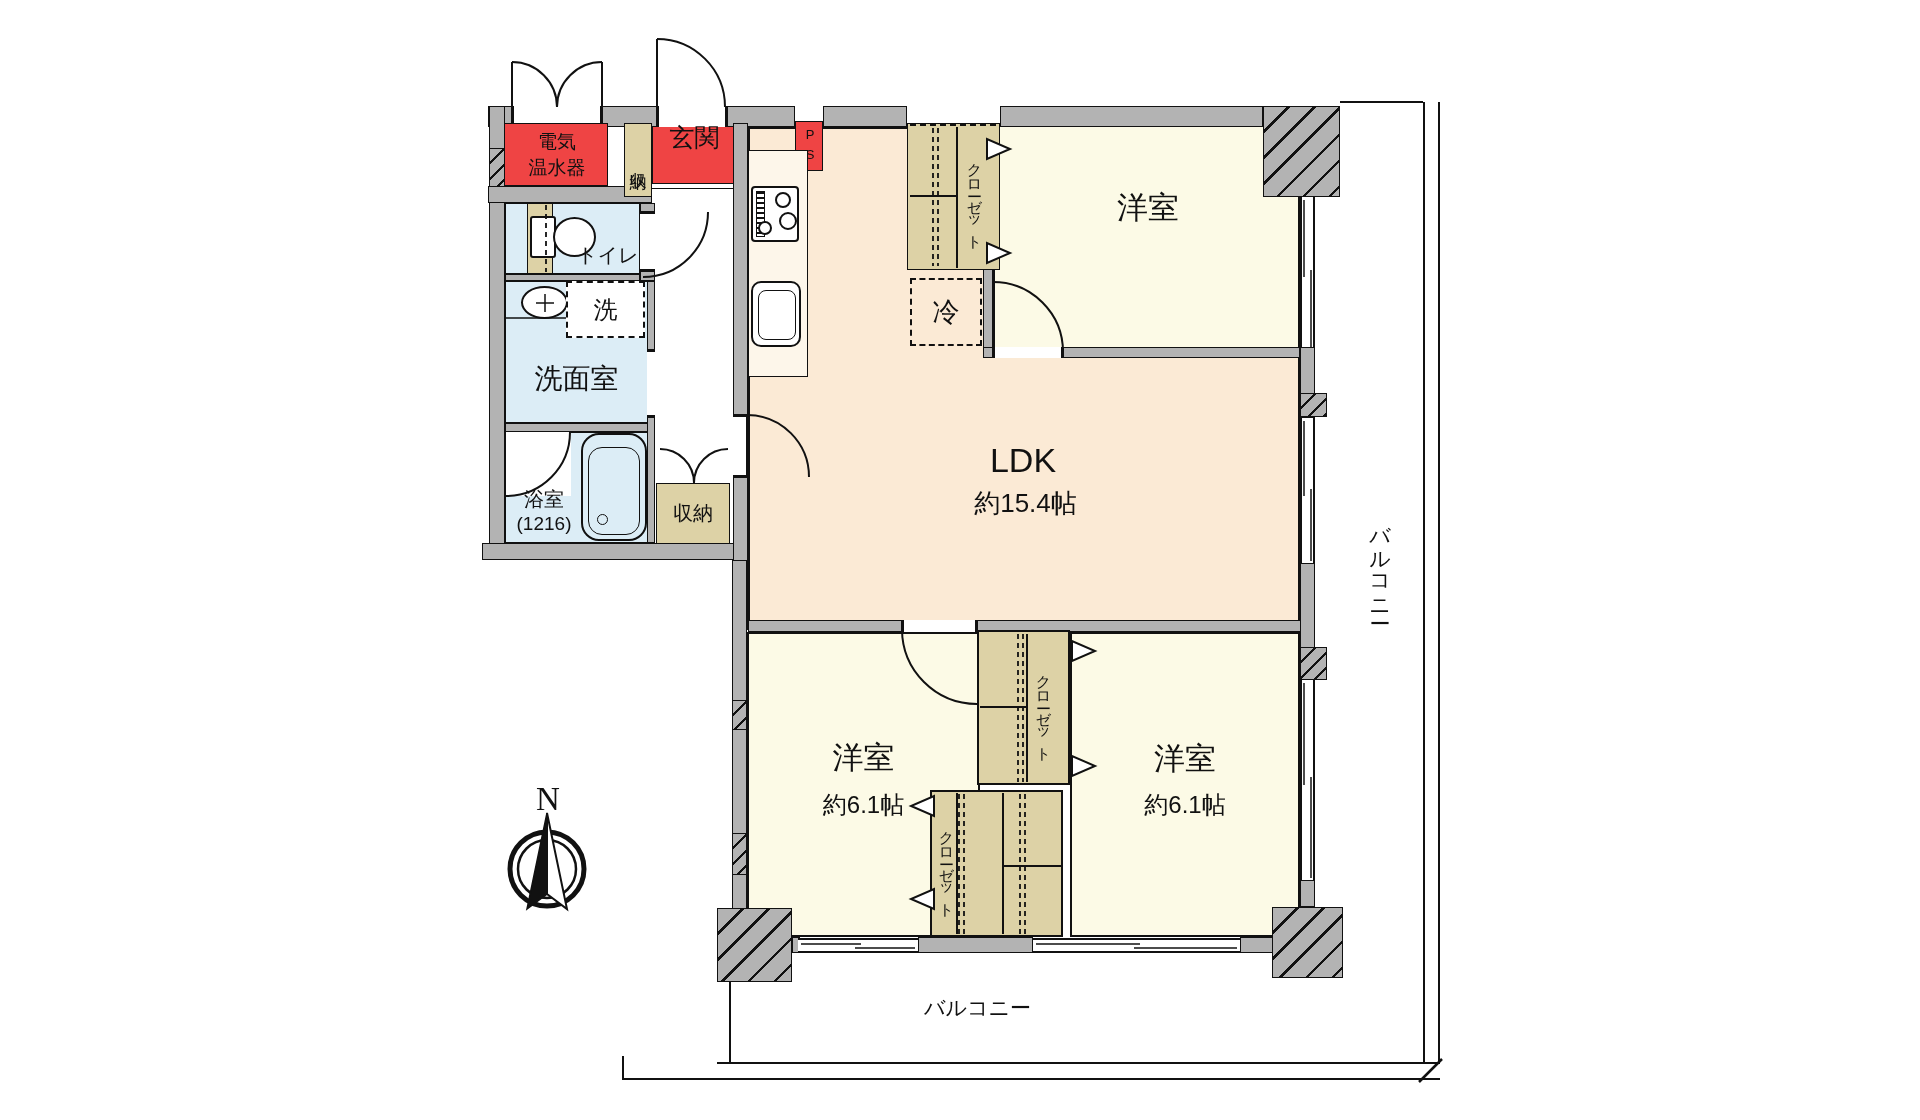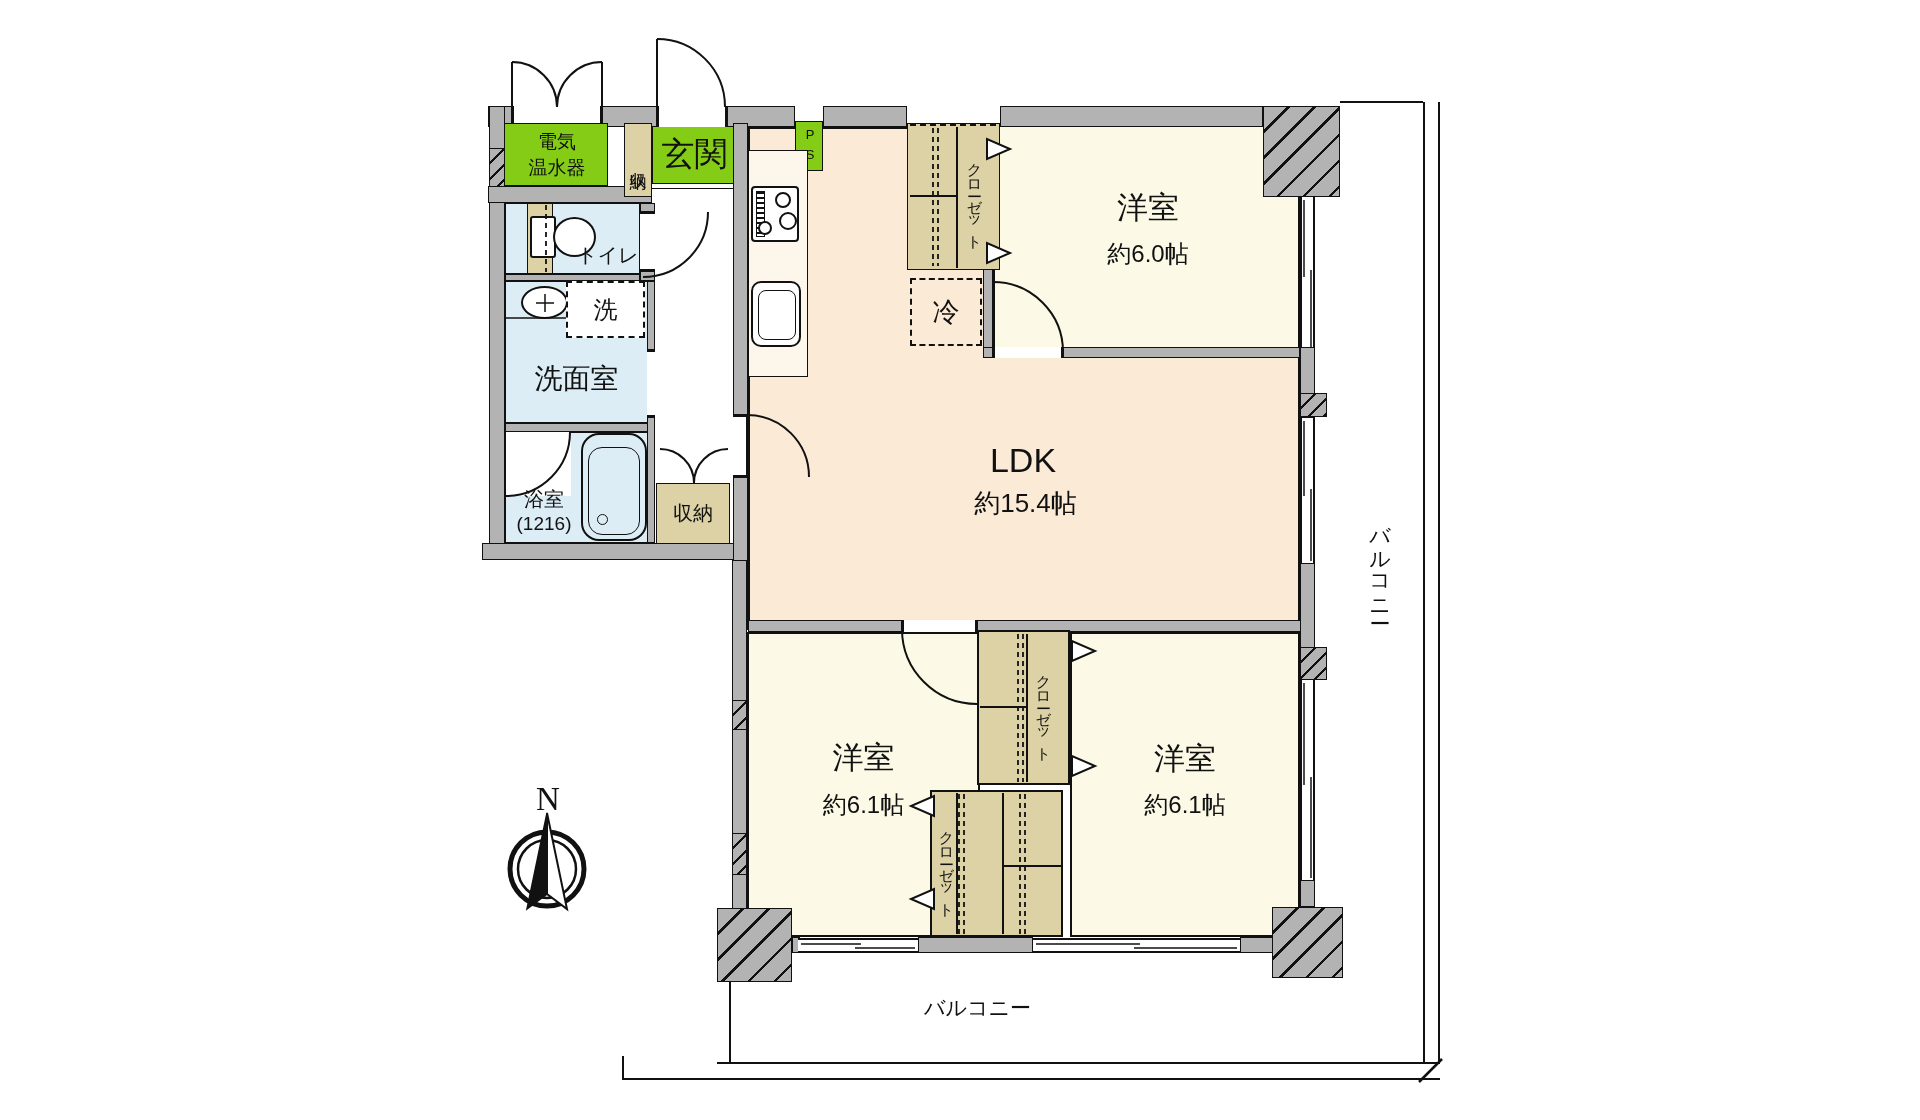--- a/index.html
+++ b/index.html
@@ -5,21 +5,21 @@
   html,body{margin:0;padding:0;background:#fff;}
   #stage{position:relative;width:1920px;height:1120px;background:#fff;overflow:hidden;
          font-family:"Liberation Sans","DejaVu Sans",sans-serif;color:#111;}
   .abs{position:absolute;box-sizing:border-box;}
   .wall{background:#b3b3b3;border:1.5px solid #111;}
   .hatch{background-color:#b3b3b3;background-image:repeating-linear-gradient(135deg,rgba(0,0,0,0) 0 9px,#111 9px 11px);border:1.5px solid #111;}
   .pillar{background-color:#b3b3b3;background-image:repeating-linear-gradient(135deg,rgba(0,0,0,0) 0 16px,#111 16px 18.5px);border:1.5px solid #111;}
   .floor-ldk{background:#fbead5;border:2px solid #111;}
   .floor-room{background:#fcfae6;border:2px solid #111;}
   .floor-wet{background:#dcedf6;border:1.5px solid #111;}
-  .floor-white{background:#84cc16;border:1.5px solid #111;}
+  .floor-white{background:#ef4444;border:1.5px solid #111;}
   .tan{background:#ddd2a6;border:1.5px solid #111;}
   .tan2{background:#ddd2a6;border:2px solid #111;}
   .dashedbox{border:2px dashed #111;}
   .gapv{background:#fff;border-left:2px solid #111;border-right:2px solid #111;}
   .gaph{background:#fff;border-top:2px solid #111;border-bottom:2px solid #111;}
   .winv{background:#fff;border-left:2px solid #111;border-right:2px solid #111;}
   .winh{background:#fff;border-top:2px solid #111;border-bottom:2px solid #111;}
   .lbl{text-align:center;line-height:1.2;white-space:nowrap;}
   .vtext{writing-mode:vertical-rl;text-align:center;letter-spacing:1px;line-height:1;}
   .ctr{display:flex;align-items:center;justify-content:center;}
@@ -107,21 +107,21 @@
 
   <div class="abs floor-white" style="left:504px;top:123px;width:104px;height:63px">
     <div class="abs lbl" style="left:0;top:5px;width:104px;font-size:19px;line-height:1.35">
       <div>電気</div>
       <div>温水器</div>
     </div>
   </div>
   <div class="abs tan ctr" style="left:624px;top:123px;width:28px;height:74px">
     <span class="vtext" style="font-size:17px">収納</span>
   </div>
-  <div class="abs lbl" style="left:652px;top:134px;width:85px;font-size:33px">玄関</div>
+  <div class="abs lbl" style="left:652px;top:122px;width:85px;font-size:25px">玄関</div>
 
   <div class="abs floor-white" style="left:795px;top:121px;width:28px;height:50px">
     <div class="abs lbl" style="left:0;top:3px;width:28px;font-size:13px;line-height:1.55">
       <div>P</div>
       <div>S</div>
     </div>
   </div>
 
   <div class="abs" style="left:748px;top:150px;width:60px;height:227px;background:#fdf6ea;border:1.5px solid #111"></div>
   <div class="abs" style="left:751px;top:186px;width:48px;height:56px;background:#fff;border:2px solid #111;border-radius:4px">
@@ -165,21 +165,20 @@
 
   <div class="abs" style="left:506px;top:432px;width:65px;height:64px;background:#fff"></div>
   <div class="abs" style="left:581px;top:433px;width:66px;height:108px;border:2px solid #111;border-radius:18px">
     <div class="abs" style="left:5px;top:12px;width:52px;height:88px;border:1.5px solid #111;border-radius:14px"></div>
     <div class="abs" style="left:14px;top:79px;width:11px;height:11px;border:1.5px solid #111;border-radius:50%"></div>
   </div>
   <div class="abs lbl" style="left:503px;top:487px;width:82px;font-size:20px">浴室</div>
   <div class="abs lbl" style="left:500px;top:513px;width:88px;font-size:19px">(1216)</div>
 
   <div class="abs lbl" style="left:996px;top:189px;width:304px;font-size:31px">洋室</div>
-  <div class="abs lbl" style="left:996px;top:240px;width:304px;font-size:24px">約6.0帖</div>
 
   <div class="abs lbl" style="left:948px;top:440px;width:150px;font-size:34px">LDK</div>
   <div class="abs lbl" style="left:948px;top:488px;width:155px;font-size:26px">約15.4帖</div>
 
   <div class="abs lbl" style="left:747px;top:739px;width:233px;font-size:31px">洋室</div>
   <div class="abs lbl" style="left:747px;top:791px;width:233px;font-size:24px">約6.1帖</div>
 
   <div class="abs lbl" style="left:1070px;top:740px;width:230px;font-size:31px">洋室</div>
   <div class="abs lbl" style="left:1070px;top:791px;width:230px;font-size:24px">約6.1帖</div>
 

